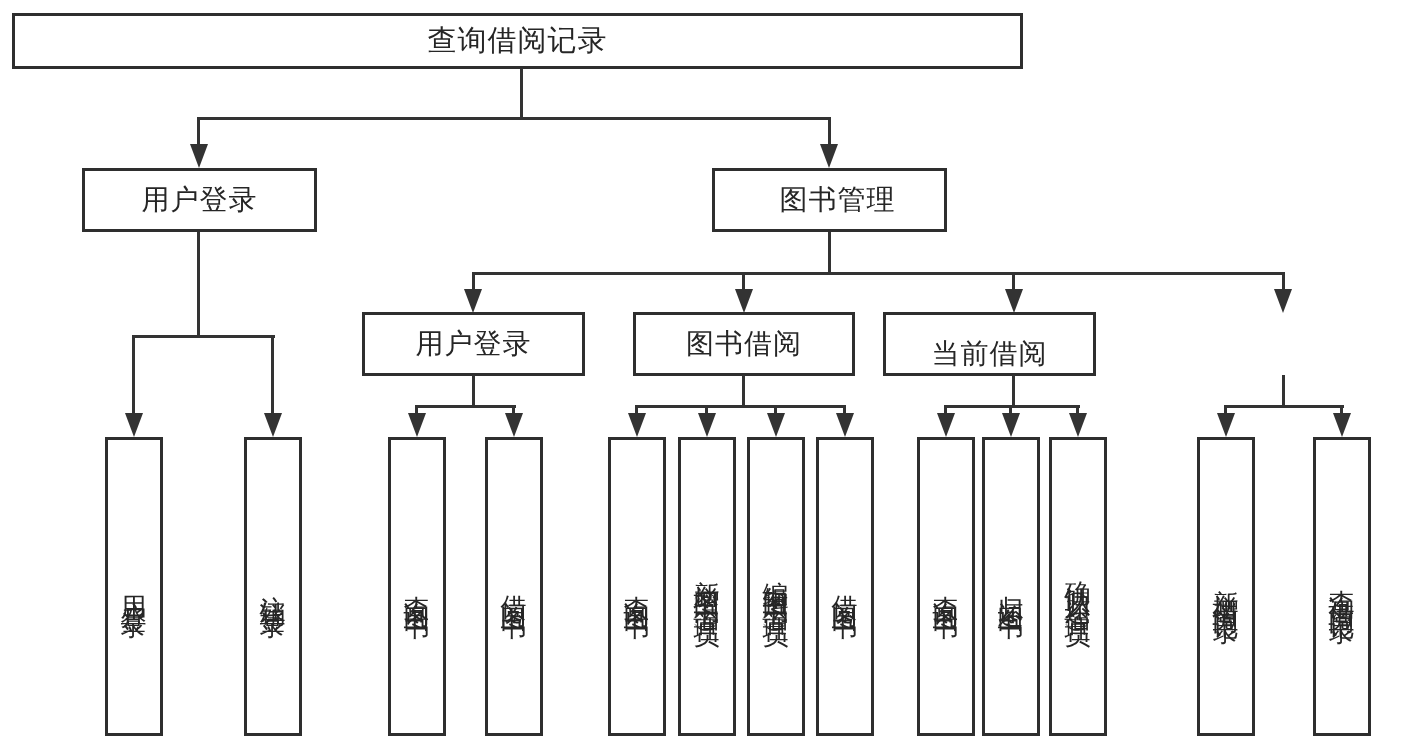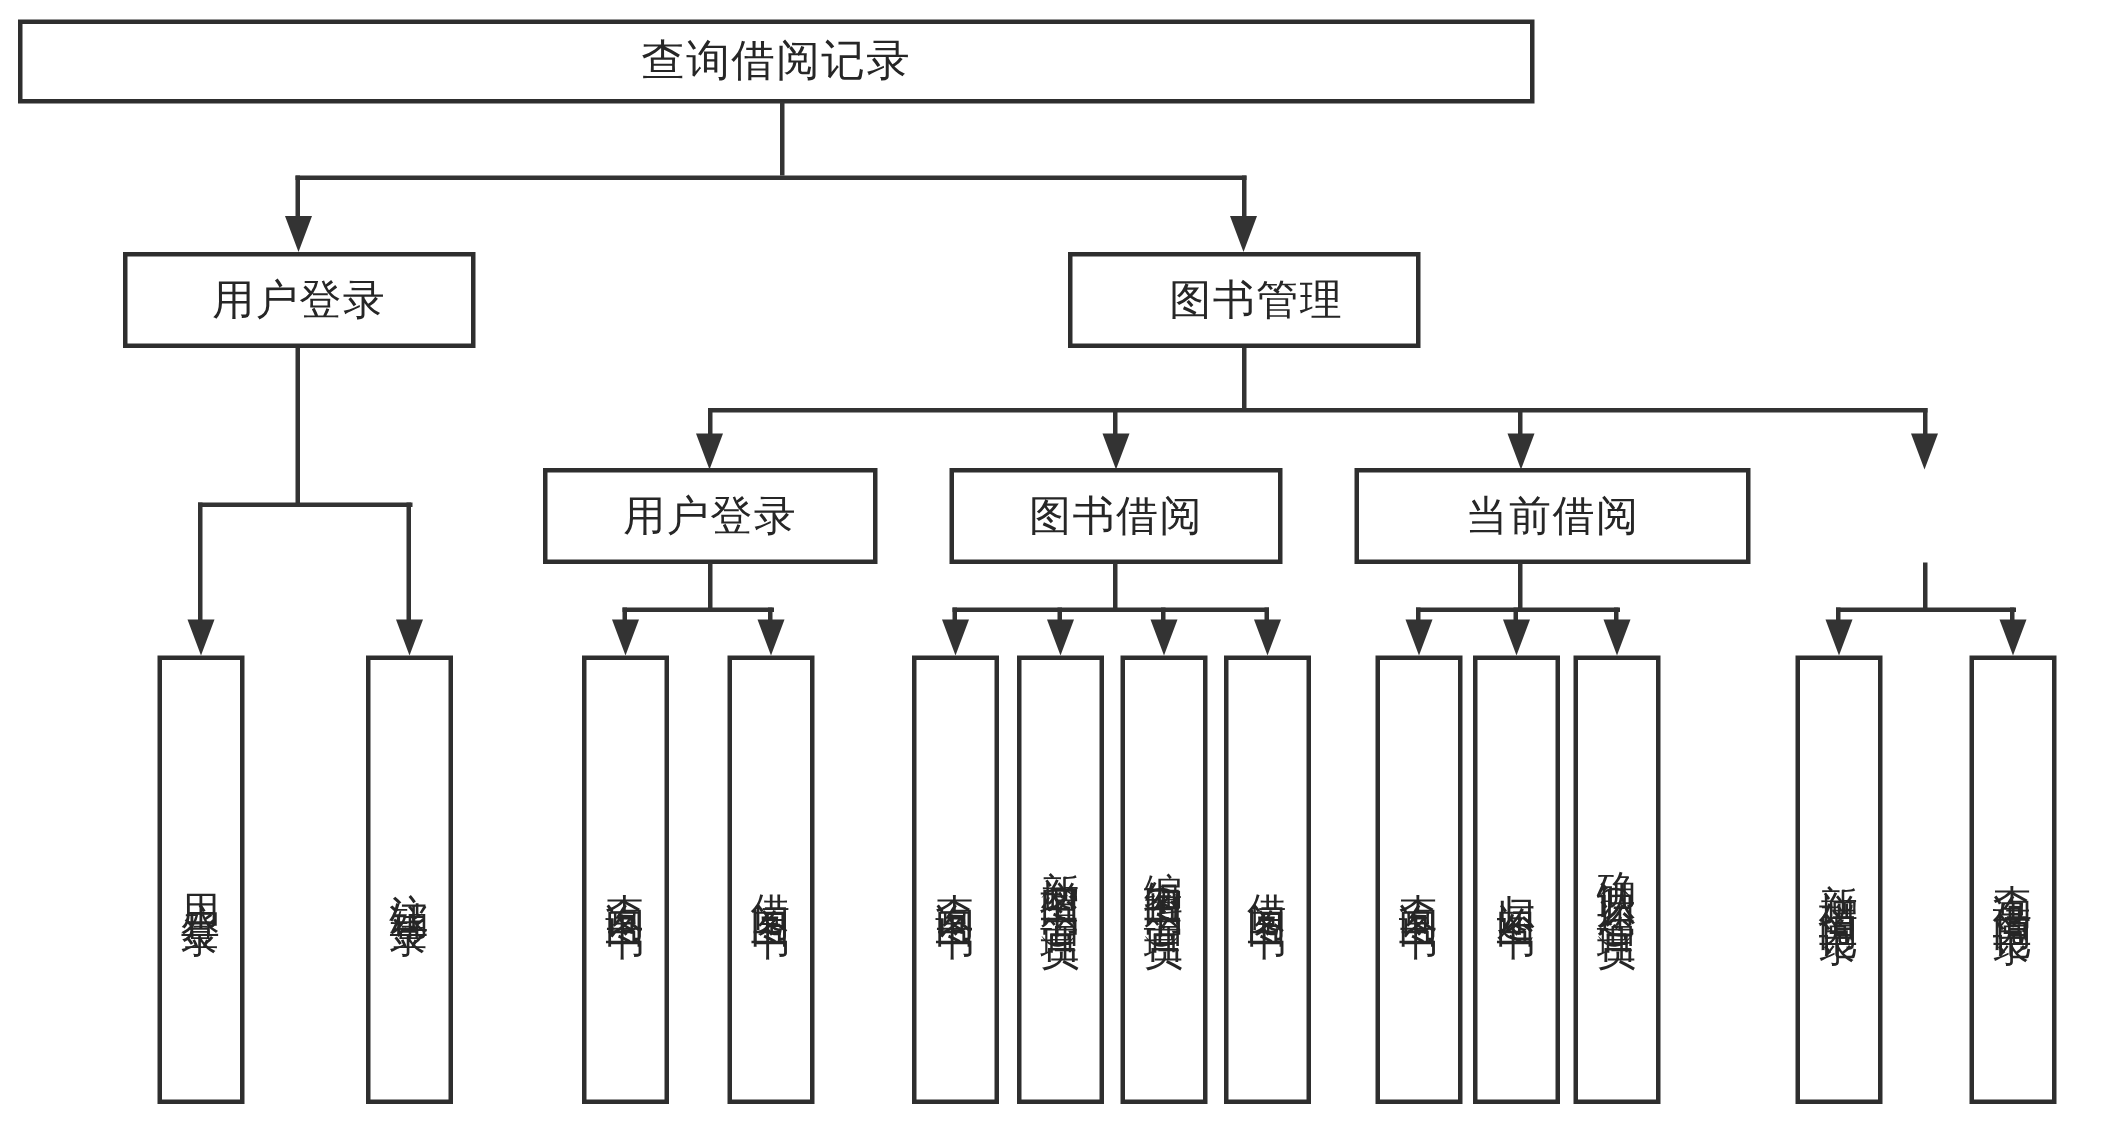--- a/index.html
+++ b/index.html
@@ -47,21 +47,21 @@
   <div class="box h" style="left:712px; top:168px; width:235px;padding-left:16px;">
     <span>图书管理</span>
   </div>
 
   <div class="box h" style="left:362px; top:312px; width:223px;">
     <span>用户登录</span>
   </div>
   <div class="box h" style="left:633px; top:312px; width:222px;">
     <span>图书借阅</span>
   </div>
-  <div class="box h" style="left:903px; top:312px; width:264px;">
+  <div class="box h" style="left:883px; top:312px; width:213px;align-items:flex-end;">
     <span>当前借阅</span>
   </div>
 
   <div class="box v" style="left:105px;">
     <span>用户登录</span>
   </div>
   <div class="box v" style="left:244px;">
     <span>注销登录</span>
   </div>
 

